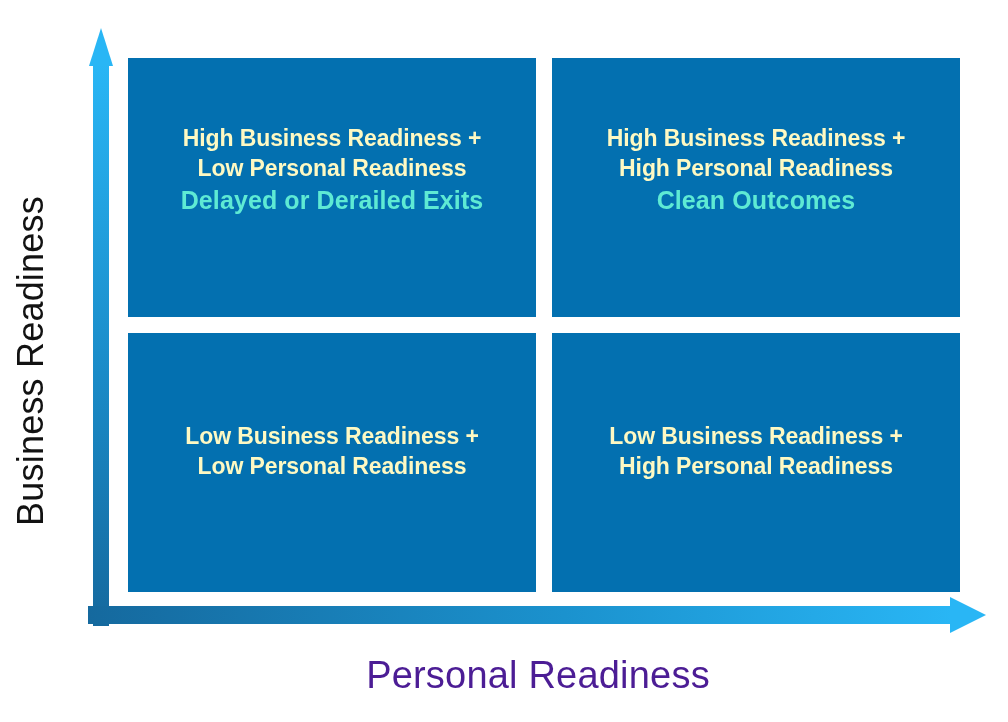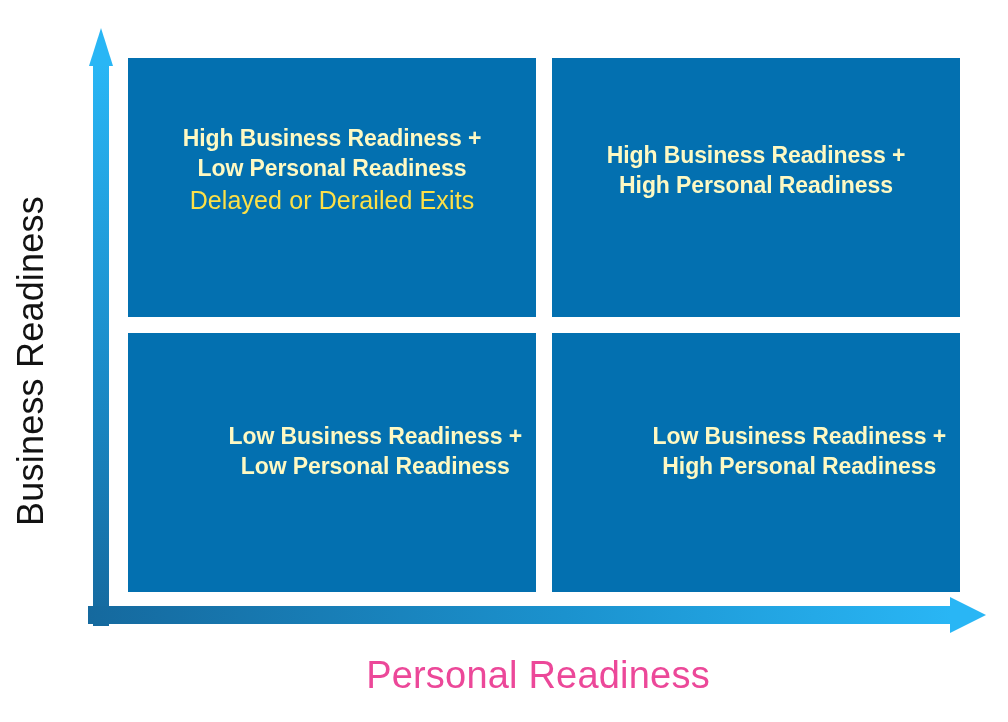--- a/index.html
+++ b/index.html
@@ -63,21 +63,21 @@
     position: absolute;
     left: 88px;
     top: 640px;
     width: 900px;
     height: 70px;
     display: flex;
     align-items: center;
     justify-content: center;
     font-size: 38px;
     font-weight: 300;
-    color: #ec4899;
+    color: #4c1d95;
     letter-spacing: 0.2px;
     white-space: nowrap;
   }
 
   
   .matrix-grid {
     position: absolute;
     left: 128px;
     top: 58px;
     width: 832px;
@@ -103,31 +103,31 @@
   .quadrant-title {
     color: #fef9c3;
     font-size: 23px;
     font-weight: 700;
     line-height: 1.30;
     letter-spacing: -0.1px;
     max-width: 100%;
   }
 
   .quadrant-subtitle {
-    color: #fde047;
+    color: #5eead4;
     font-size: 25px;
-    font-weight: 400;
+    font-weight: 700;
     line-height: 1.30;
     letter-spacing: 0.1px;
     margin-top: 0;
   }
 
   
   .q-top    { justify-content: center; padding-bottom: 34px; }
-  .q-bottom { justify-content: center; padding-bottom: 22px; align-items: flex-end; }
+  .q-bottom { justify-content: center; padding-bottom: 22px; }
 </style>
 </head>
 <body>
 
 <div id="canvas">
 
   <div class="y-axis-arrow">
     <svg width="26" height="600" viewBox="0 0 26 600" xmlns="http://www.w3.org/2000/svg">
       <defs>
         <linearGradient id="yGrad" x1="0" y1="1" x2="0" y2="0">
@@ -171,20 +171,21 @@
         <div>Low Personal Readiness</div>
       </div>
       <div class="quadrant-subtitle">Delayed or Derailed Exits</div>
     </div>
 
     <div class="quadrant q-top">
       <div class="quadrant-title">
         <div>High Business Readiness +</div>
         <div>High Personal Readiness</div>
       </div>
+      <div class="quadrant-subtitle">Clean Outcomes</div>
     </div>
 
     <div class="quadrant q-bottom">
       <div class="quadrant-title">
         <div>Low Business Readiness +</div>
         <div>Low Personal Readiness</div>
       </div>
     </div>
 
     <div class="quadrant q-bottom">

